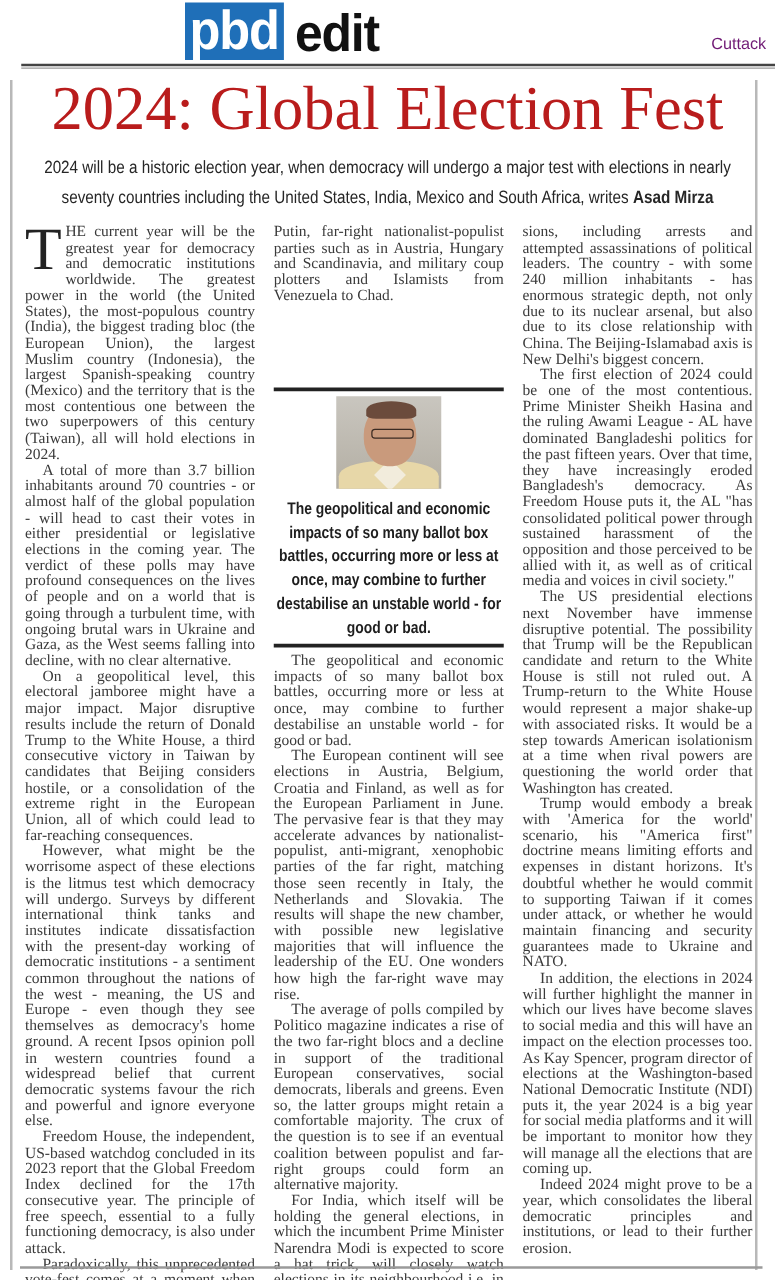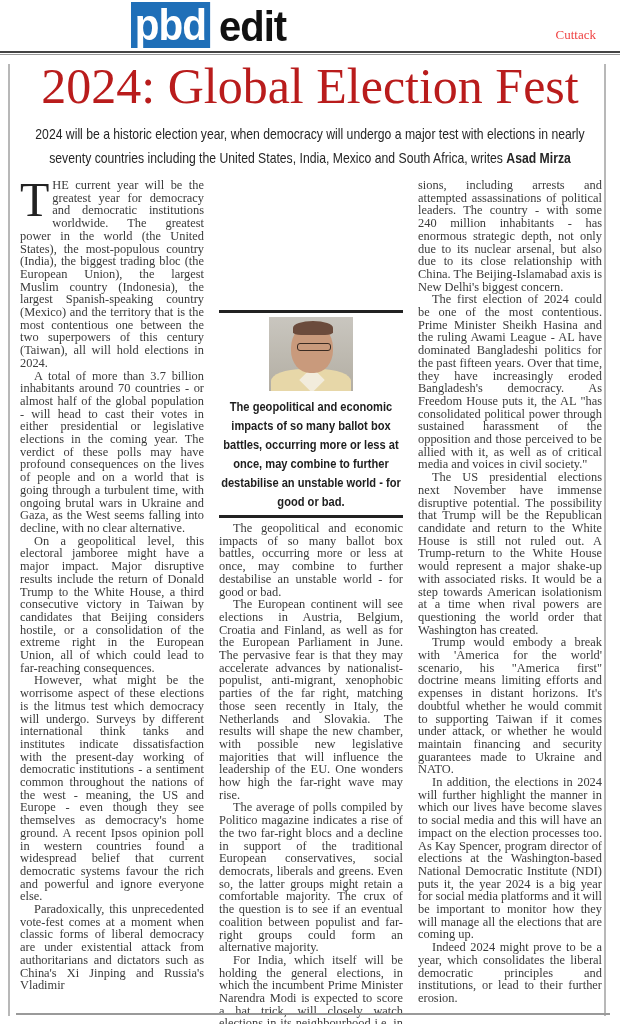--- a/index.html
+++ b/index.html
@@ -1,22 +1,22 @@
 <!DOCTYPE html>
 <html><head>
 <meta charset="utf-8">
 <style>
   html, body { margin:0; padding:0; background:#ffffff; }
   body { width:620px; height:1024px; overflow:hidden; position:relative; font-family:"Liberation Serif", serif; color:#2a2a2a; }
 
-  .masthead { position:absolute; left:0; top:0; width:596px; height:54px; }
+  .masthead { position:absolute; left:17px; top:0; width:596px; height:54px; }
   .logo { position:absolute; left:131px; top:2px; height:46px; display:flex; align-items:flex-end; }
   .logo-box { background:#1f6fb8; color:#ffffff; font-family:"Liberation Sans", sans-serif; font-weight:bold; font-size:44px; line-height:44px; height:46px; padding:0 4px; letter-spacing:-1px; display:flex; align-items:center; transform:scaleX(0.92); transform-origin:left center; }
   .logo-edit { font-family:"Liberation Sans", sans-serif; font-weight:bold; font-size:42px; line-height:42px; color:#111; margin-left:2px; letter-spacing:-1px; transform:scaleX(0.95); transform-origin:left center; }
-  .dateline { position:absolute; right:0; top:27px; font-family:Liberation Serif, serif; font-size:13px; color:#ef4444; white-space:nowrap; }
+  .dateline { position:absolute; right:0; top:27px; font-family:Liberation Sans, sans-serif; font-size:13px; color:#701a75; white-space:nowrap; }
   .mast-rule { position:absolute; left:0; top:51px; width:620px; height:2px; background:#444; }
   .mast-rule2 { position:absolute; left:0; top:54px; width:620px; height:1px; background:#999; }
 
   .frame-left { position:absolute; left:8px; top:64px; width:2px; height:952px; background:#b8b8b8; }
   .frame-right { position:absolute; left:604px; top:64px; width:2px; height:952px; background:#b8b8b8; }
   .bottom-rule { position:absolute; left:16px; top:1013px; width:594px; height:2px; background:#9a9a9a; }
 
   .headline { position:absolute; left:0; top:56px; width:620px; text-align:center; font-family:"Liberation Serif", serif; font-size:50px; line-height:60px; color:#b91c1c; letter-spacing:0px; }
   .standfirst { position:absolute; left:18px; top:122px; width:586px; text-align:center; font-family:"Liberation Sans", sans-serif; font-size:14.2px; line-height:24px; color:#262626; transform:scaleX(0.86); transform-origin:center top; width:680px; left:-30px; }
   .standfirst b { font-weight:bold; }
@@ -64,24 +64,26 @@
 <div class="standfirst">
   <span>2024 will be a historic election year, when democracy will undergo a major test with elections in nearly seventy countries including the United States, India, Mexico and South Africa, writes</span>
   <b>Asad Mirza</b>
 </div>
 
 <div class="col c1">
   <p class="first"><span class="dropcap">T</span><span>HE current year will be the greatest year for democracy and democratic institutions worldwide. The greatest power in the world (the United States), the most-populous country (India), the biggest trading bloc (the European Union), the largest Muslim country (Indonesia), the largest Spanish-speaking country (Mexico) and the territory that is the most contentious one between the two superpowers of this century (Taiwan), all will hold elections in 2024.</span></p>
   <p>A total of more than 3.7 billion inhabitants around 70 countries - or almost half of the global population - will head to cast their votes in either presidential or legislative elections in the coming year. The verdict of these polls may have profound consequences on the lives of people and on a world that is going through a turbulent time, with ongoing brutal wars in Ukraine and Gaza, as the West seems falling into decline, with no clear alternative.</p>
   <p>On a geopolitical level, this electoral jamboree might have a major impact. Major disruptive results include the return of Donald Trump to the White House, a third consecutive victory in Taiwan by candidates that Beijing considers hostile, or a consolidation of the extreme right in the European Union, all of which could lead to far-reaching consequences.</p>
   <p>However, what might be the worrisome aspect of these elections is the litmus test which democracy will undergo. Surveys by different international think tanks and institutes indicate dissatisfaction with the present-day working of democratic institutions - a sentiment common throughout the nations of the west - meaning, the US and Europe - even though they see themselves as democracy's home ground. A recent Ipsos opinion poll in western countries found a widespread belief that current democratic systems favour the rich and powerful and ignore everyone else.</p>
+  <p>Freedom House, the independent, US-based watchdog concluded in its 2023 report that the Global Freedom Index declined for the 17th consecutive year. The principle of free speech, essential to a fully functioning democracy, is also under attack.</p>
   <p>Paradoxically, this unprecedented vote-fest comes at a moment when classic forms of liberal democracy are under existential attack from authoritarians and dictators such as China's Xi Jinping and Russia's Vladimir</p>
 </div>
 
 <div class="col c2">
+  <p class="first">Putin, far-right nationalist-populist parties such as in Austria, Hungary and Scandinavia, and military coup plotters and Islamists from Venezuela to Chad.</p>
 </div>
 
 <div class="pullquote">
   <div class="pq-rule-top"></div>
   <div class="pq-photo">
     <div class="body"></div>
     <div class="collar"></div>
     <div class="head"></div>
     <div class="hair"></div>
     <div class="glasses"></div>

